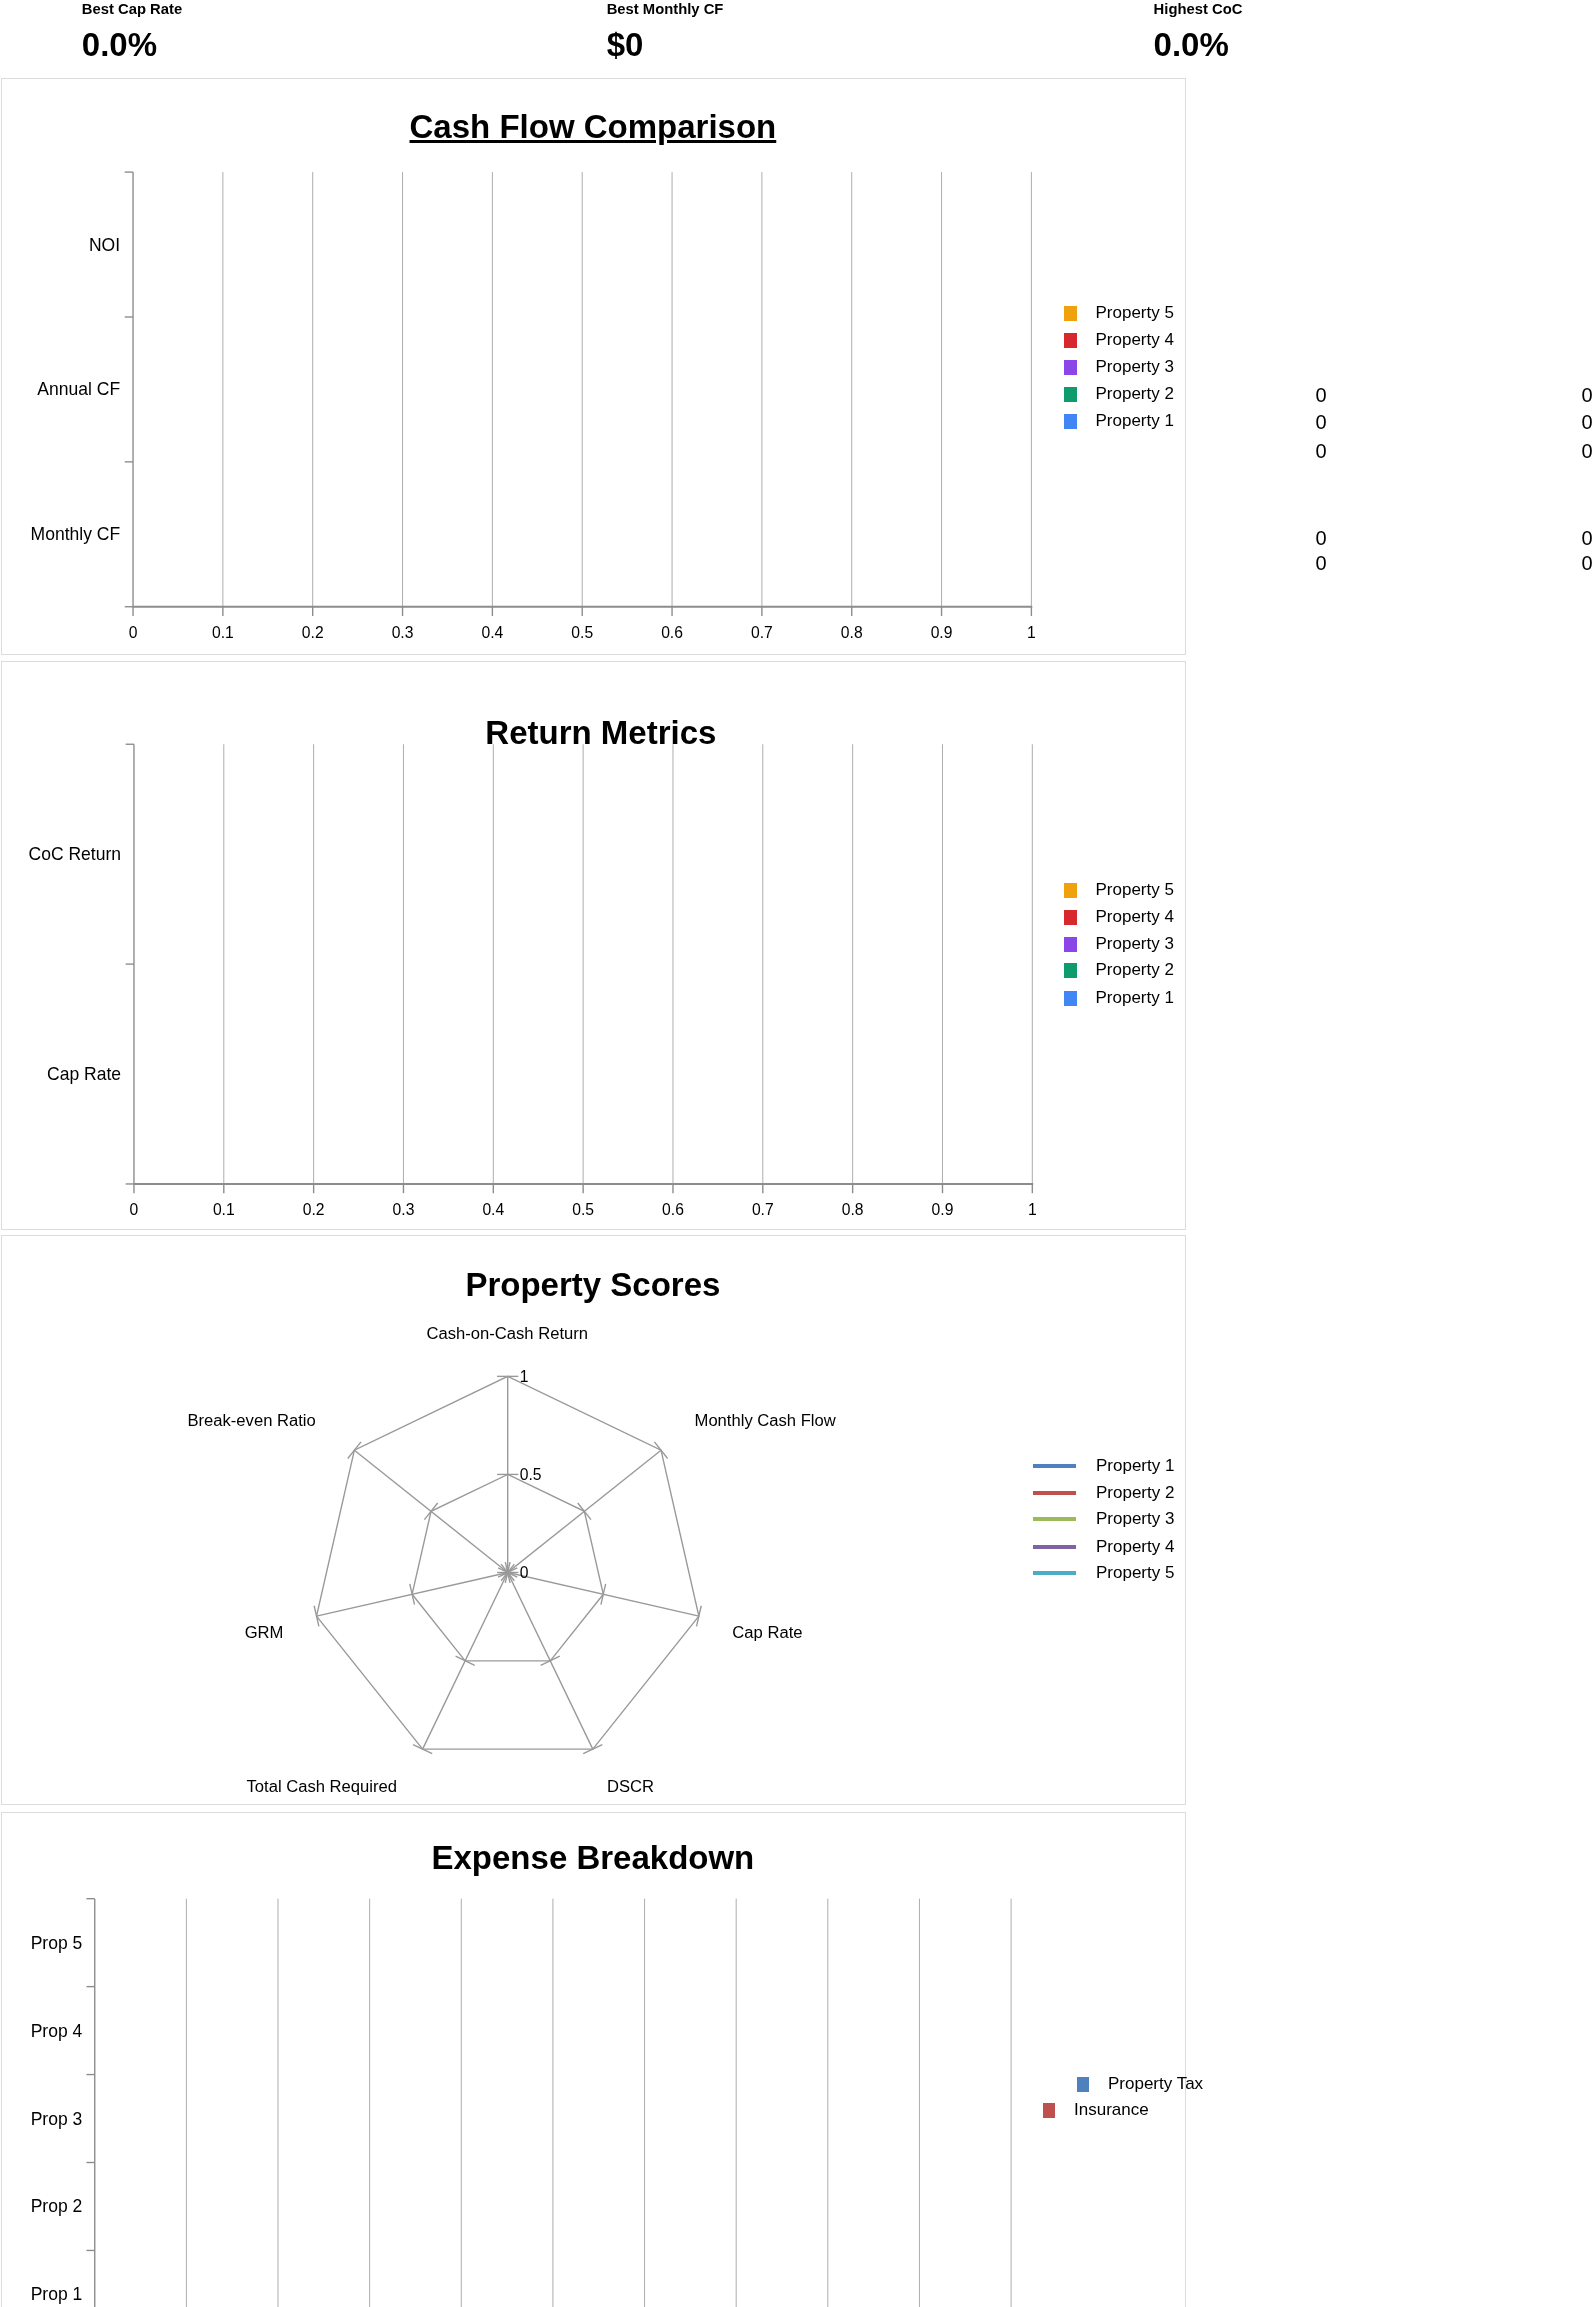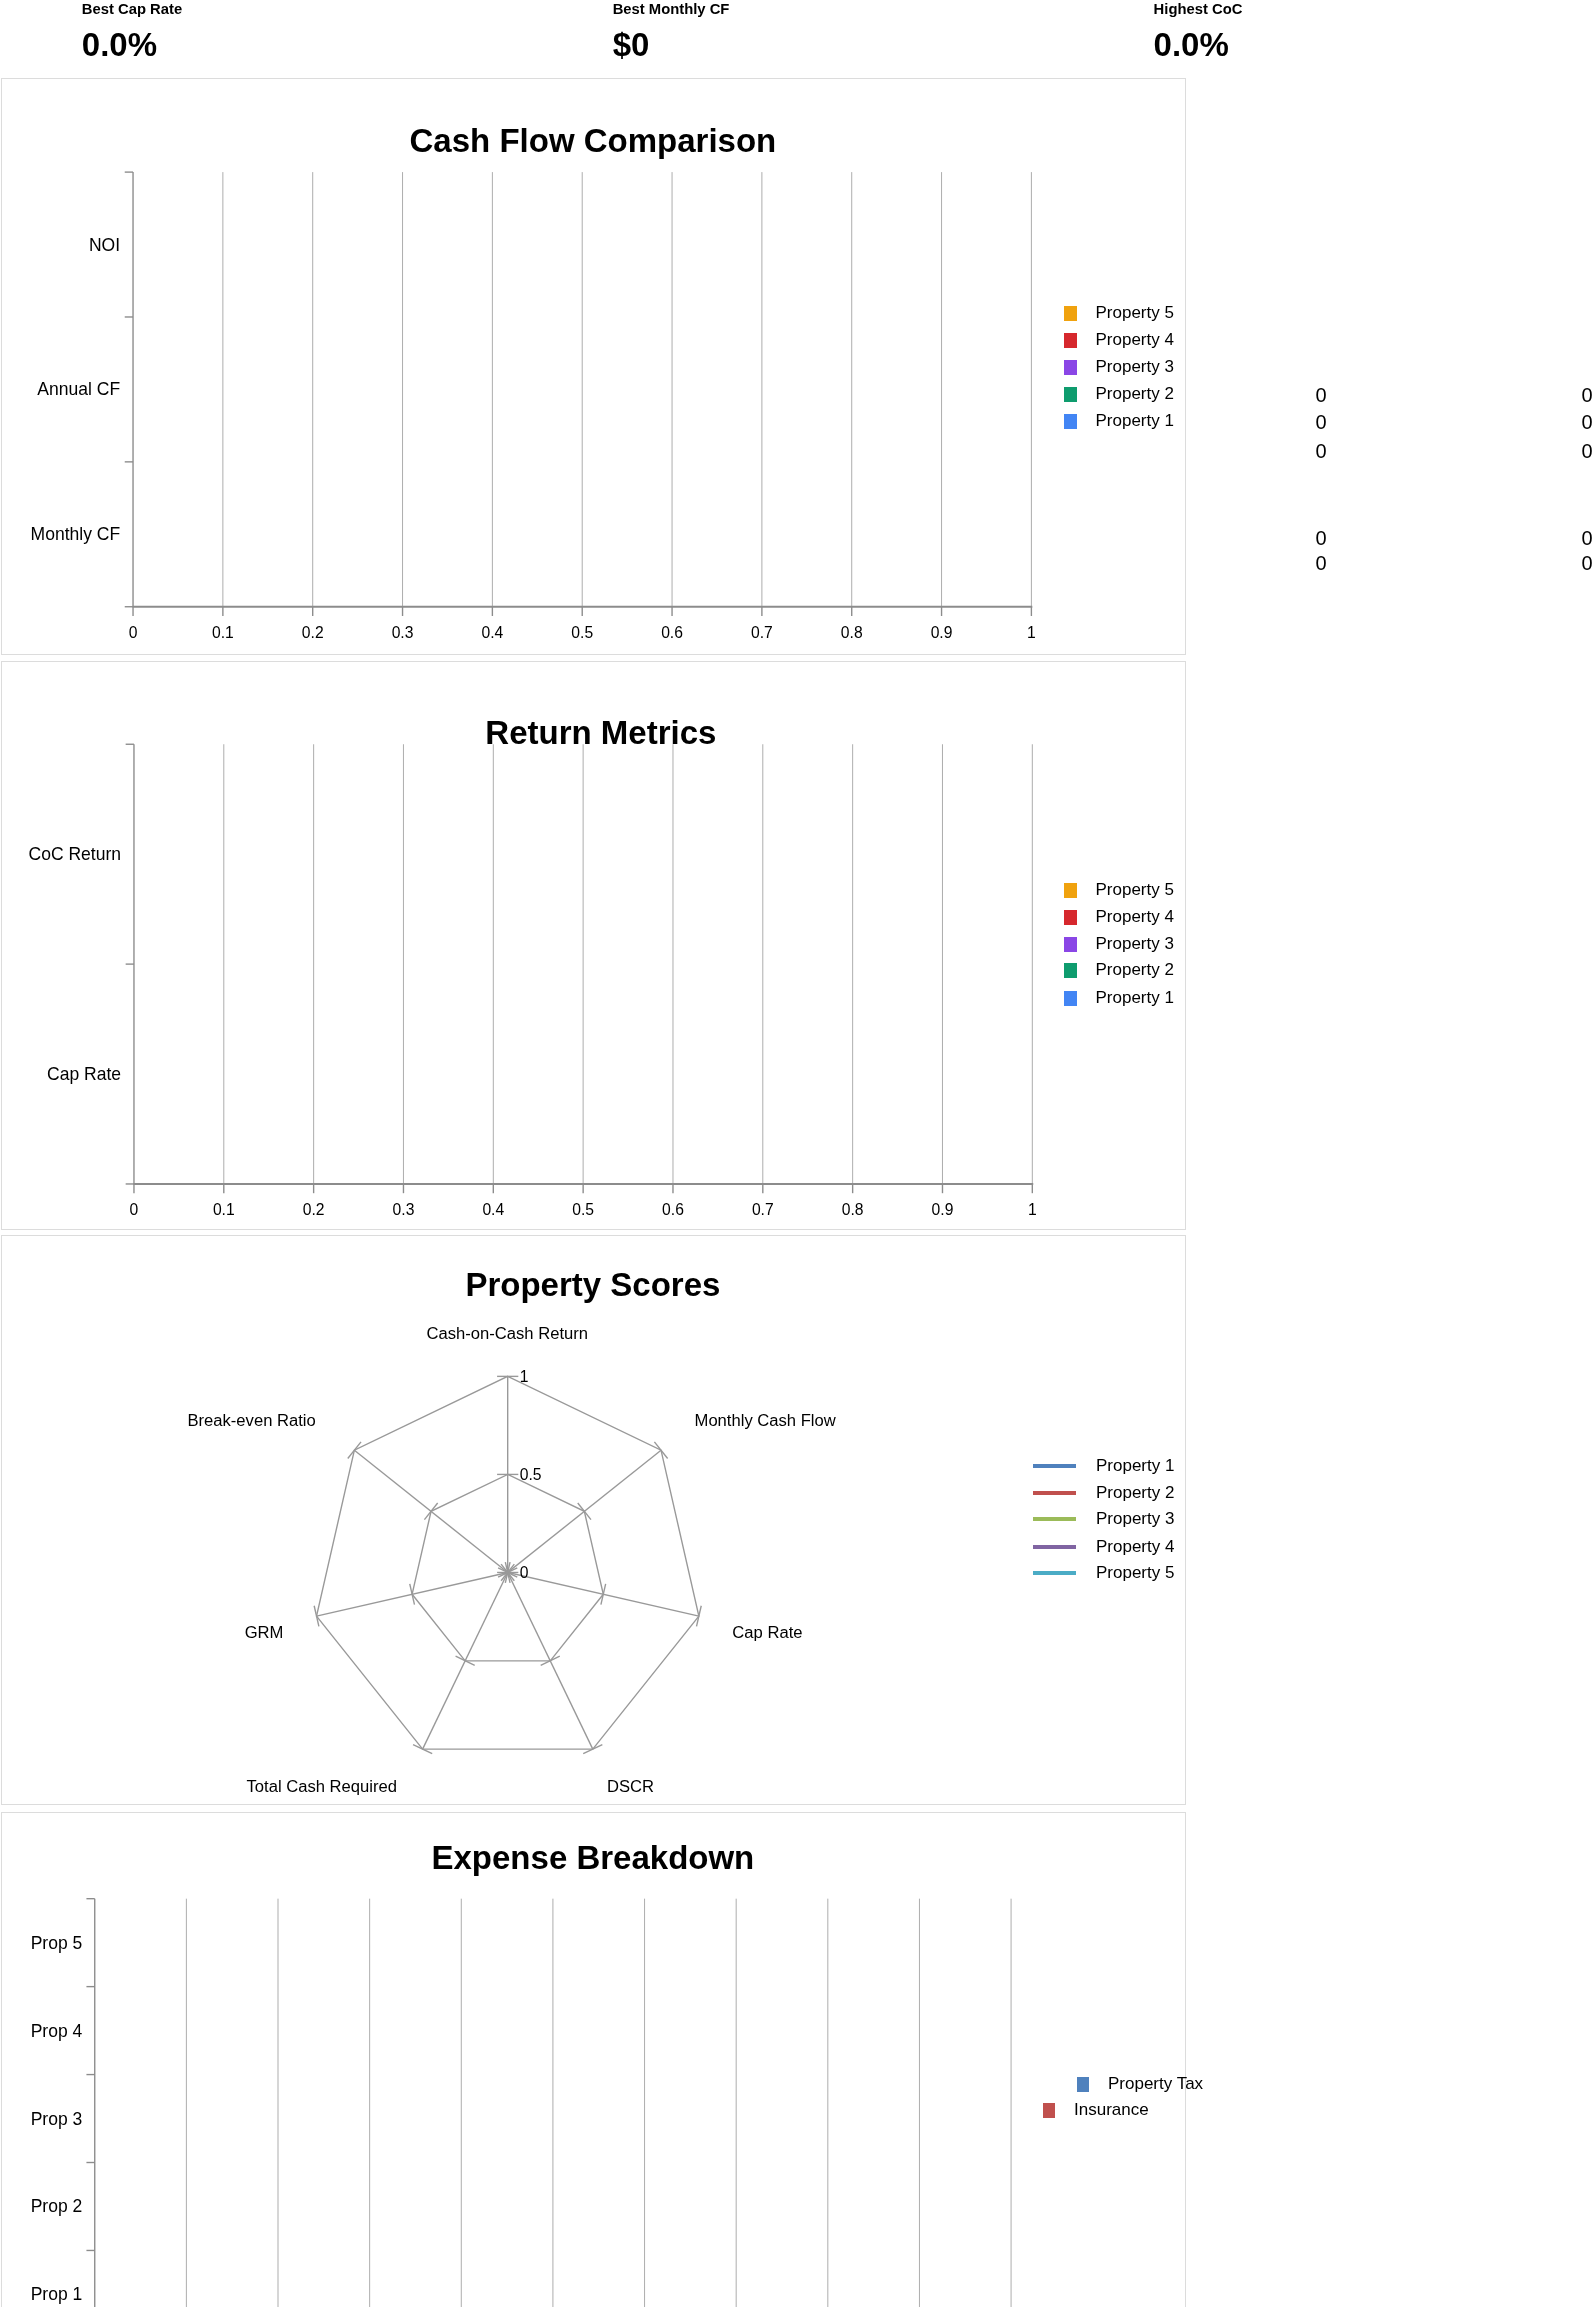--- a/index.html
+++ b/index.html
@@ -21,35 +21,35 @@
 </style>
 </head>
 <body>
 
 <div class="page">
 
   <div class="stat" style="left:132px;top:0;">
     <div class="stat-label">Best Cap Rate</div>
     <div class="stat-value">0.0%</div>
   </div>
-  <div class="stat" style="left:665px;top:0;margin-left:6px;">
+  <div class="stat" style="left:665px;top:0;">
     <div class="stat-label">Best Monthly CF</div>
     <div class="stat-value">$0</div>
   </div>
   <div class="stat" style="left:1198px;top:0;">
     <div class="stat-label">Highest CoC</div>
     <div class="stat-value">0.0%</div>
   </div>
 
   <div class="card" style="top:78px;height:575px;"></div>
   <div class="card" style="top:661px;height:567px;"></div>
   <div class="card" style="top:1235px;height:568px;"></div>
   <div class="card" style="top:1812px;height:568px;"></div>
 
-  <div class="chart-title" style="top:124px;">Cash Flow Comparison</div>
+  <div class="chart-title" style="top:110px;text-decoration:underline;">Cash Flow Comparison</div>
   <div class="chart-title" style="top:716px;padding-left:8px;">Return Metrics</div>
   <div class="chart-title" style="top:1268px;">Property Scores</div>
   <div class="chart-title" style="top:1841px;">Expense Breakdown</div>
 
   <svg id="charts" class="charts-svg" width="1594" height="2385" viewBox="0 0 3454 5169">
       <g>
         <line x1="288" y1="373" x2="288" y2="1315" stroke="#8C8C8C" stroke-width="3"></line>
         <line x1="288" y1="1315" x2="288" y2="1335" stroke="#8C8C8C" stroke-width="3"></line>
         <text x="288" y="1371" text-anchor="middle" font-size="34" dominant-baseline="central">0</text>
         <line x1="482.7" y1="373" x2="482.7" y2="1315" stroke="#A6A6A6" stroke-width="2"></line>

